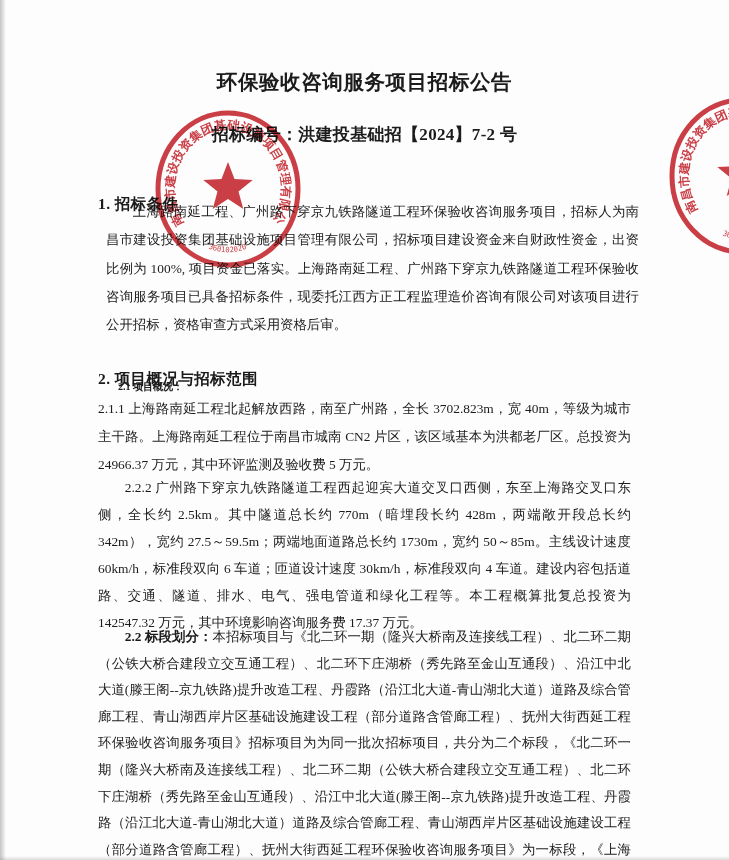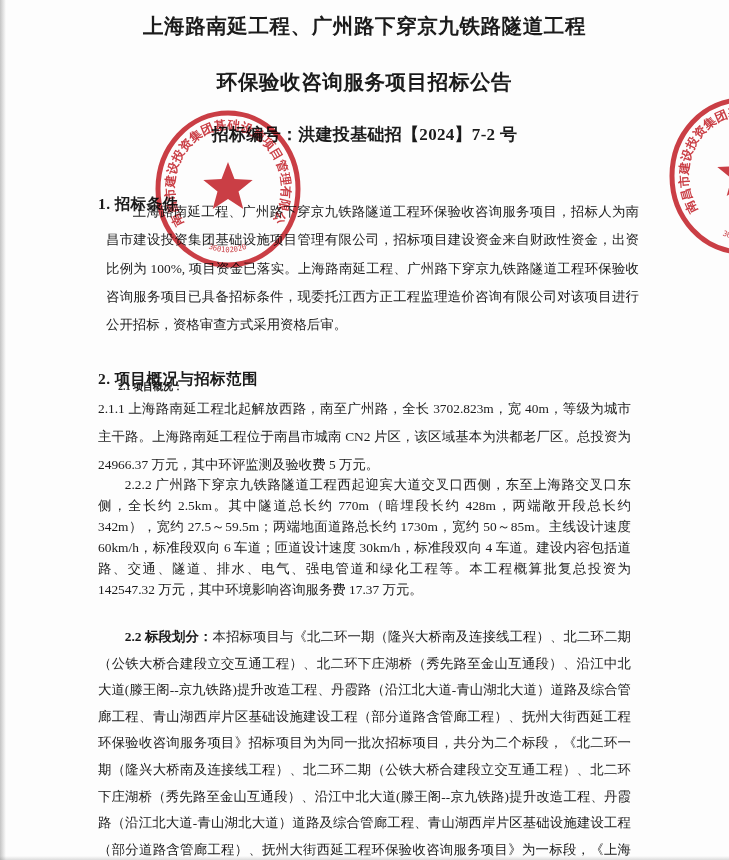--- a/index.html
+++ b/index.html
@@ -30,40 +30,39 @@
   }
   .sec-heading{
     left:98px;font-weight:700;font-size:15.5px;letter-spacing:.4px;margin-top:27px;
   }
   .body-text{
     left:98px;width:533px;font-size:13.4px;text-align:justify;
     text-justify:inter-ideograph;
   }
   .lh-a{line-height:28.3px;}
   .lh-b{line-height:27.8px;}
-  .lh-c{line-height:21px;}
+  .lh-c{line-height:27px;}
   .lh-d{line-height:26.6px;}
   .indent{text-indent:2em;}
   .sub-heading{left:98px;font-size:10px;font-weight:700;text-indent:2em;width:533px;}
   .bold-label{font-weight:700;}
   .seal{position:absolute;mix-blend-mode:multiply;opacity:.88;pointer-events:none;}
   .seal-ring{fill:none;stroke:#c5232b;stroke-width:5;}
   .seal-star{fill:#c5232b;}
   .seal-ringtext{fill:#c5232b;font-family:"Liberation Serif","DejaVu Serif",serif;font-weight:700;}
   .seal-serial{fill:#c5232b;font-family:"DejaVu Sans Mono",monospace;}
 </style>
 </head>
 <body>
 
 <div class="page">
 
   <div class="edge-left"></div>
   <div class="edge-bottom"></div>
 
-  <h1 class="abs center title" style="top:12px;">上海路南延工程、广州路下穿京九铁路隧道工程</h1>
 
   <h1 class="abs center title" style="top:68px;">环保验收咨询服务项目招标公告</h1>
 
   <div class="abs center tender-no" style="top:123px;">招标编号：洪建投基础招【2024】7-2 号</div>
 
   <div class="abs sec-heading" style="top:167px;">1. 招标条件</div>
 
   <p class="abs body-text lh-a indent" style="top:190px;margin:8px;">上海路南延工程、广州路下穿京九铁路隧道工程环保验收咨询服务项目，招标人为南昌市建设投资集团基础设施项目管理有限公司，招标项目建设资金来自财政性资金，出资比例为 100%, 项目资金已落实。上海路南延工程、广州路下穿京九铁路隧道工程环保验收咨询服务项目已具备招标条件，现委托江西方正工程监理造价咨询有限公司对该项目进行公开招标，资格审查方式采用资格后审。</p>
 
   <div class="abs sec-heading" style="top:342px;">2. 项目概况与招标范围</div>

